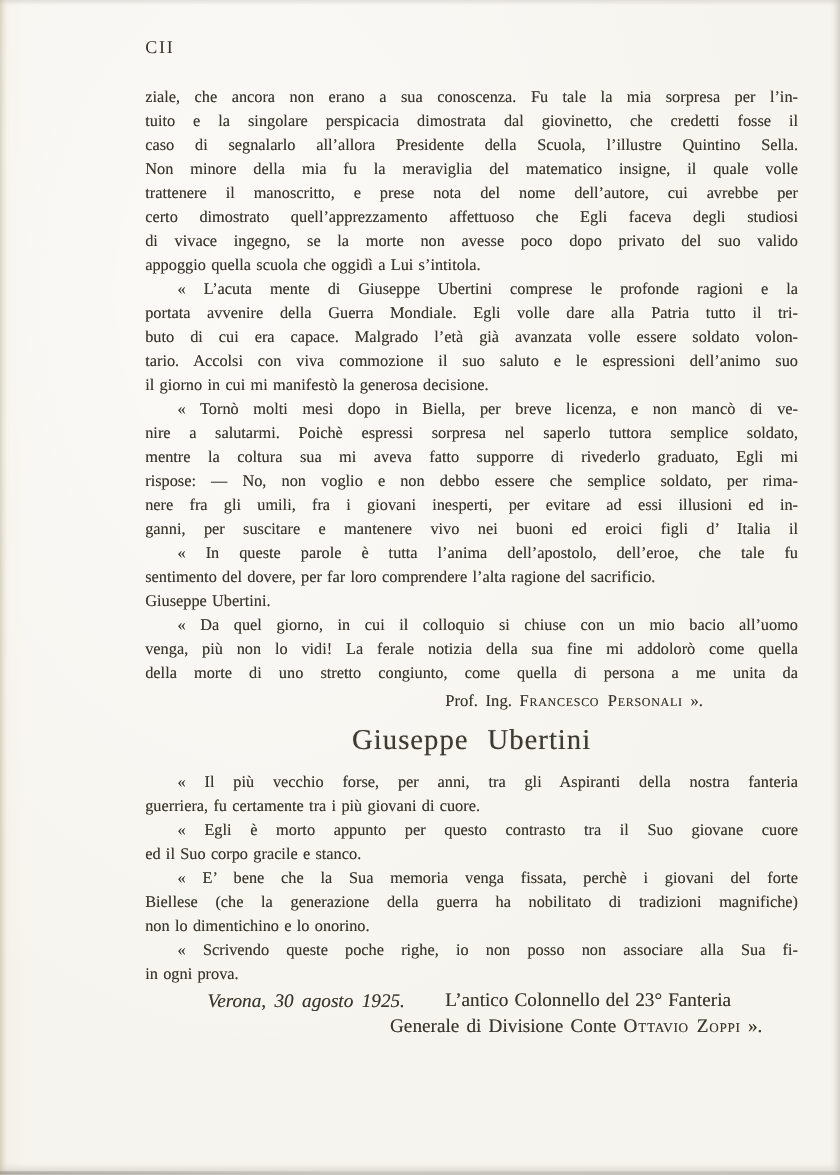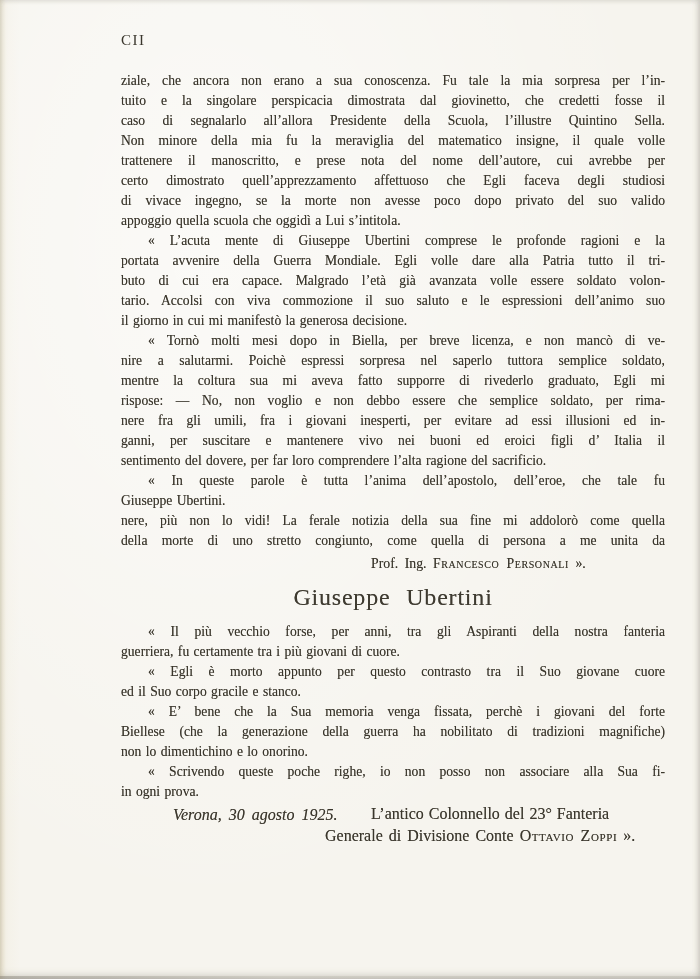--- a/index.html
+++ b/index.html
@@ -81,24 +81,25 @@
         <div class="line">portata avvenire della Guerra Mondiale. Egli volle dare alla Patria tutto il tri-</div>
         <div class="line">buto di cui era capace. Malgrado l’età già avanzata volle essere soldato volon-</div>
         <div class="line">tario. Accolsi con viva commozione il suo saluto e le espressioni dell’animo suo</div>
         <div class="line last">il giorno in cui mi manifestò la generosa decisione.</div>
         <div class="line indent">« Tornò molti mesi dopo in Biella, per breve licenza, e non mancò di ve-</div>
         <div class="line">nire a salutarmi. Poichè espressi sorpresa nel saperlo tuttora semplice soldato,</div>
         <div class="line">mentre la coltura sua mi aveva fatto supporre di rivederlo <span class="it">graduato</span>, Egli mi</div>
         <div class="line">rispose: — No, non voglio e non debbo essere che semplice soldato, per rima-</div>
         <div class="line">nere fra gli umili, fra i giovani inesperti, per evitare ad essi illusioni ed in-</div>
         <div class="line">ganni, per suscitare e mantenere vivo nei buoni ed eroici figli d’ Italia il</div>
+        <div class="line indent">« In queste parole è tutta l’anima dell’apostolo, dell’eroe, che tale fu</div>
         <div class="line last">sentimento del dovere, per far loro comprendere l’alta ragione del sacrificio.</div>
-        <div class="line indent">« In queste parole è tutta l’anima dell’apostolo, dell’eroe, che tale fu</div>
         <div class="line last">Giuseppe Ubertini.</div>
-        <div class="line"><span class="it">nere</span>, più non lo vidi! La ferale notizia della sua fine mi addolorò come quella</div>
+        <div class="line indent">« Da quel giorno, in cui il colloquio si chiuse con un mio bacio all’uomo</div>
+        <div class="line"><span class="it">venga</span>, più non lo vidi! La ferale notizia della sua fine mi addolorò come quella</div>
         <div class="line">della morte di uno stretto congiunto, come quella di persona a me unita da</div>
       </div>
 
     <div class="signature" id="signature">Prof. Ing. <span class="sc">Francesco Personali</span> ».</div>
 
     <div class="heading">Giuseppe Ubertini</div>
 
     <div class="body2" id="body2">
         <div class="line indent">« Il più vecchio forse, per anni, tra gli Aspiranti della nostra fanteria</div>
         <div class="line last">guerriera, fu certamente tra i più giovani di cuore.</div>

